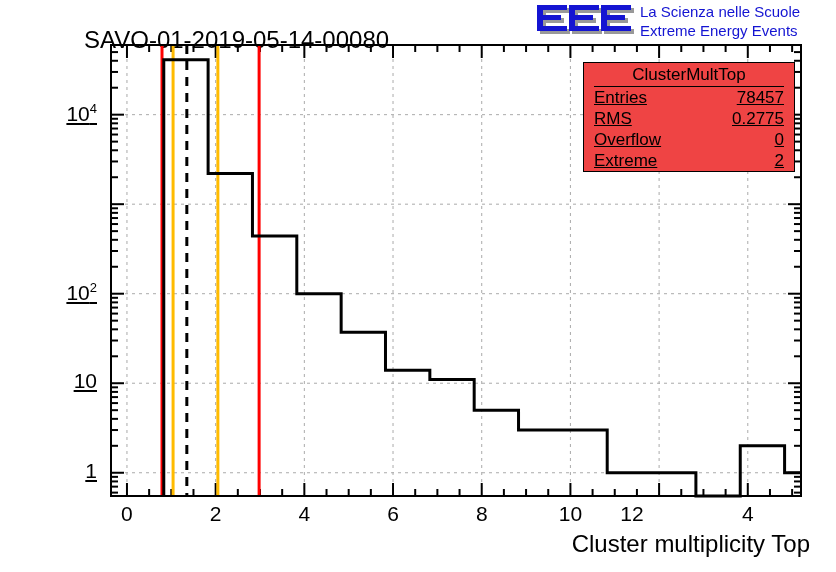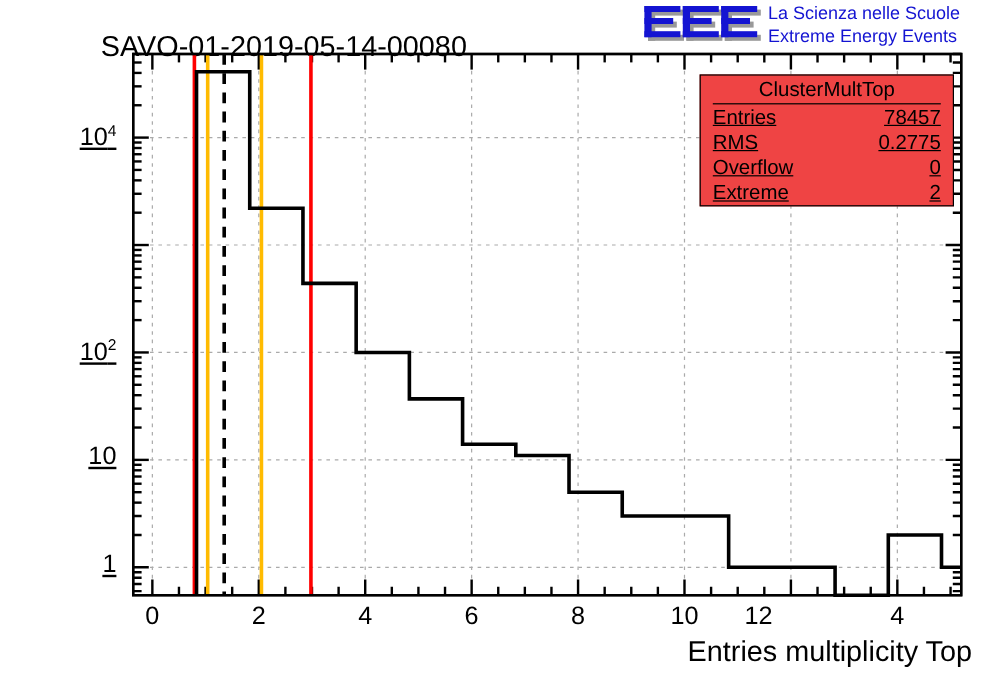--- a/index.html
+++ b/index.html
@@ -287,21 +287,21 @@
       <div class="abs xlab" style="width: 60px; left: 274.342px; top: 502px;">4</div>
       <div class="abs xlab" style="width: 60px; left: 363.031px; top: 502px;">6</div>
       <div class="abs xlab" style="width: 60px; left: 451.72px; top: 502px;">8</div>
       <div class="abs xlab" style="width: 60px; left: 540.409px; top: 502px;">10</div>
       <div class="abs xlab" style="width: 60px; left: 602px; top: 502px;">12</div>
       <div class="abs xlab" style="width: 60px; left: 717.787px; top: 502px;">4</div>
     </div>
 
   <div class="abs" id="frame"></div>
 
-  <div class="abs" id="xaxis-title">Entries multiplicity Top</div>
+  <div class="abs" id="xaxis-title">Cluster multiplicity Top</div>
 
   <div class="abs" id="stats-box">
     <div id="stats-title">ClusterMultTop</div>
     <div id="stats-rows">
         <div class="stat-row">
           <span>Entries</span>
           <span class="sv">78457</span>
         </div>
         <div class="stat-row">
           <span>RMS</span>

